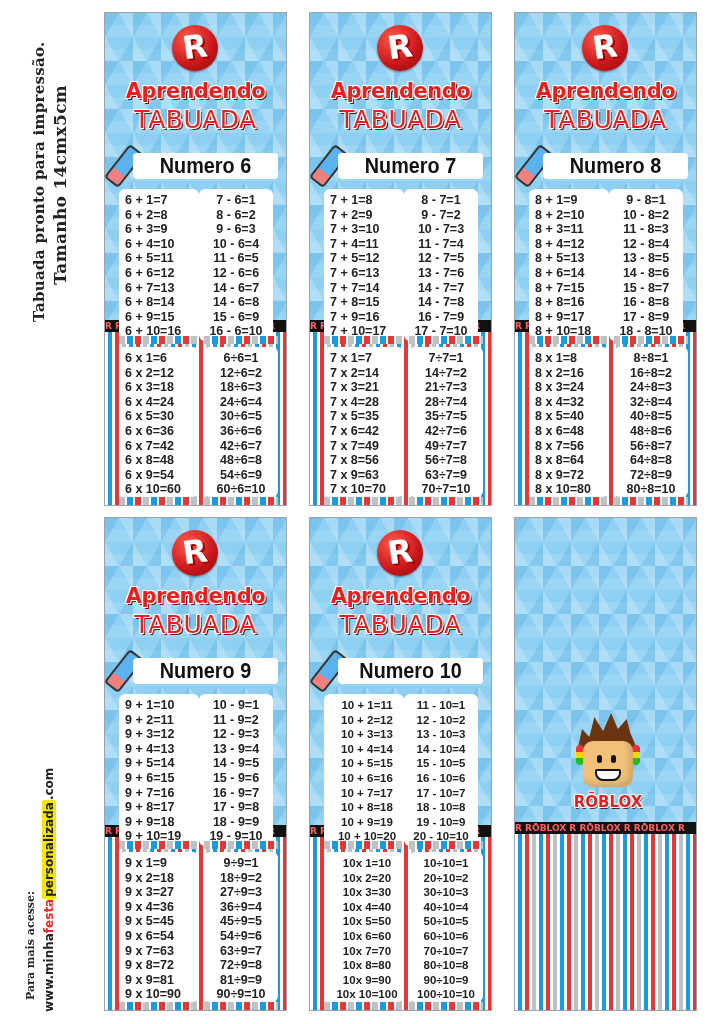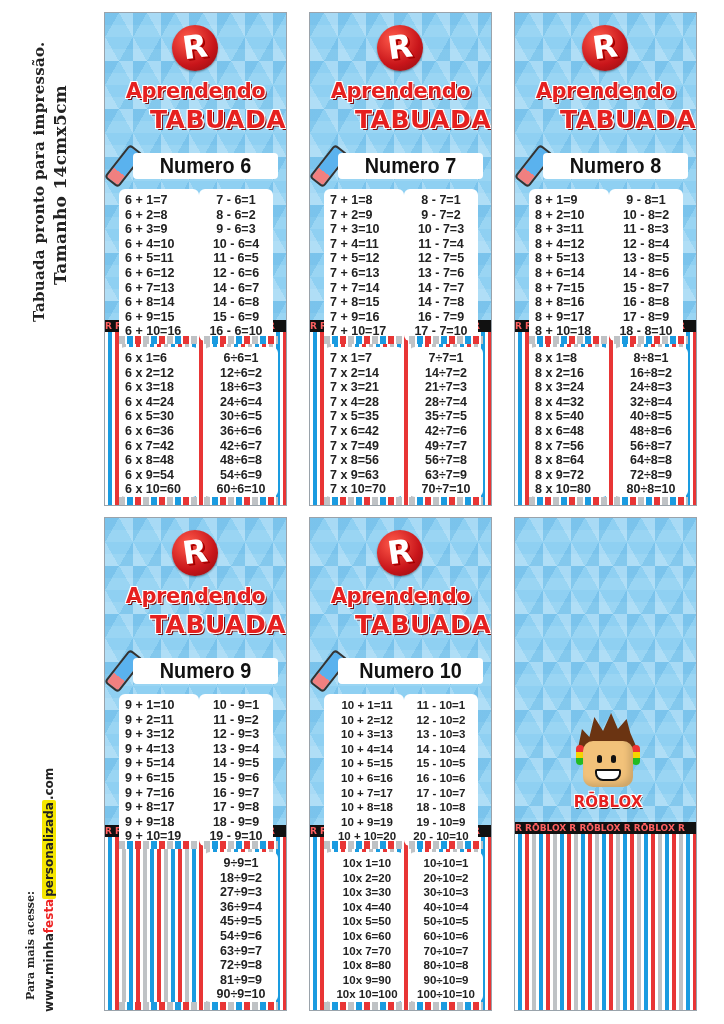--- a/index.html
+++ b/index.html
@@ -48,21 +48,21 @@
     color:#fff; font-weight:900; font-size:32px; line-height:34px; text-align:center;
     font-family:"DejaVu Sans", sans-serif; transform: rotate(-8deg);
     text-shadow: 1px 1px 0 #b00, 2px 2px 0 #900;
   }
   .title1, .title2 {
     position:absolute; left:0; width:100%; text-align:center; color:#e6201f; font-weight:bold;
     font-family:"DejaVu Sans", sans-serif;
     text-shadow: -1px -1px 0 #fff, 1px -1px 0 #fff, -1px 1px 0 #fff, 1px 1px 0 #fff, 2px 2px 0 #7a0a0a;
   }
   .title1 { top:66px; font-size:21px; letter-spacing:-0.5px; }
-  .title2 { top:92px; font-size:25px; letter-spacing:0.5px; font-weight:700;text-align:right; }
+  .title2 { top:92px; font-size:25px; letter-spacing:0.5px; font-weight:400; }
 
   .num-bar {
     position:absolute; left:28px; top:140px; width:145px; height:26px; background:#fff; border-radius:4px;
   }
   .num-label {
     position:absolute; left:0; top:0; width:100%; text-align:center; line-height:26px;
     font-size:22px; font-weight:bold; color:#111; font-family:"Liberation Sans", sans-serif;
     transform: scaleX(0.9);
   }
   .eraser {
@@ -405,20 +405,34 @@
         <div class="row">14 - 9=5</div>
         <div class="row">15 - 9=6</div>
         <div class="row">16 - 9=7</div>
         <div class="row">17 - 9=8</div>
         <div class="row">18 - 9=9</div>
         <div class="row">19 - 9=10</div>
       </div>
     </div>
   <div class="dash-row dr1"></div>
   <div class="dash-row dr2"></div>
+  <div class="panel p-mul">
+      <div class="rows">
+        <div class="row">9 x 1=9</div>
+        <div class="row">9 x 2=18</div>
+        <div class="row">9 x 3=27</div>
+        <div class="row">9 x 4=36</div>
+        <div class="row">9 x 5=45</div>
+        <div class="row">9 x 6=54</div>
+        <div class="row">9 x 7=63</div>
+        <div class="row">9 x 8=72</div>
+        <div class="row">9 x 9=81</div>
+        <div class="row">9 x 10=90</div>
+      </div>
+    </div>
   <div class="panel p-div">
       <div class="rows">
         <div class="row">9÷9=1</div>
         <div class="row">18÷9=2</div>
         <div class="row">27÷9=3</div>
         <div class="row">36÷9=4</div>
         <div class="row">45÷9=5</div>
         <div class="row">54÷9=6</div>
         <div class="row">63÷9=7</div>
         <div class="row">72÷9=8</div>

